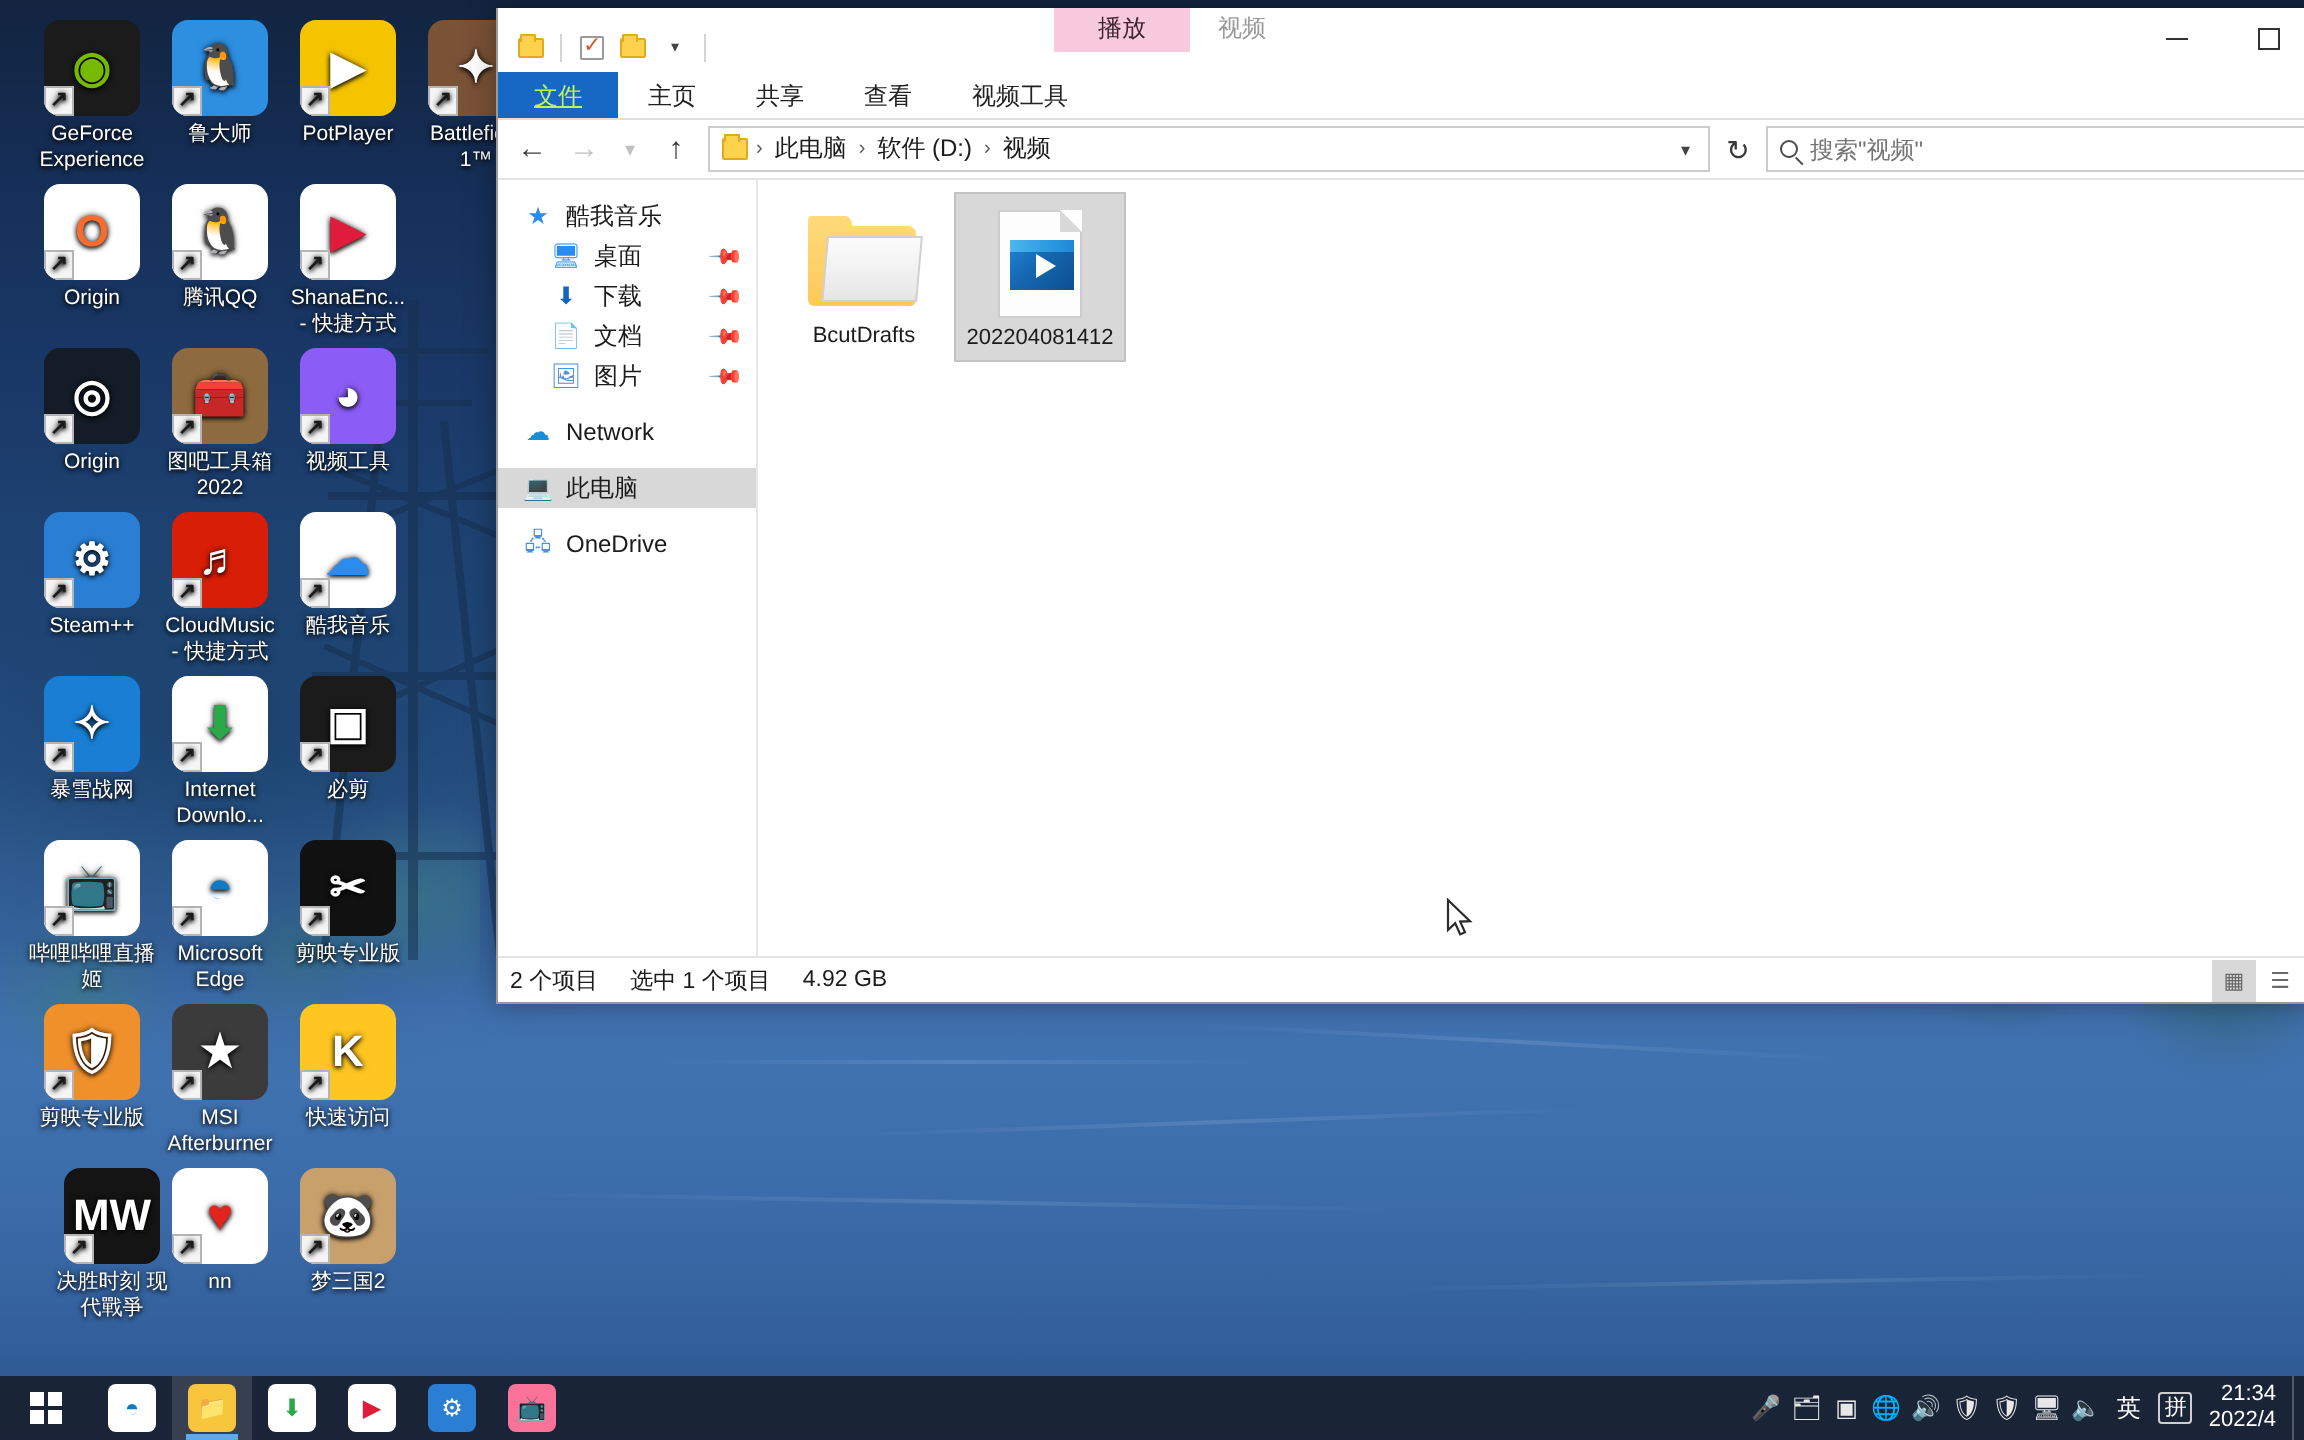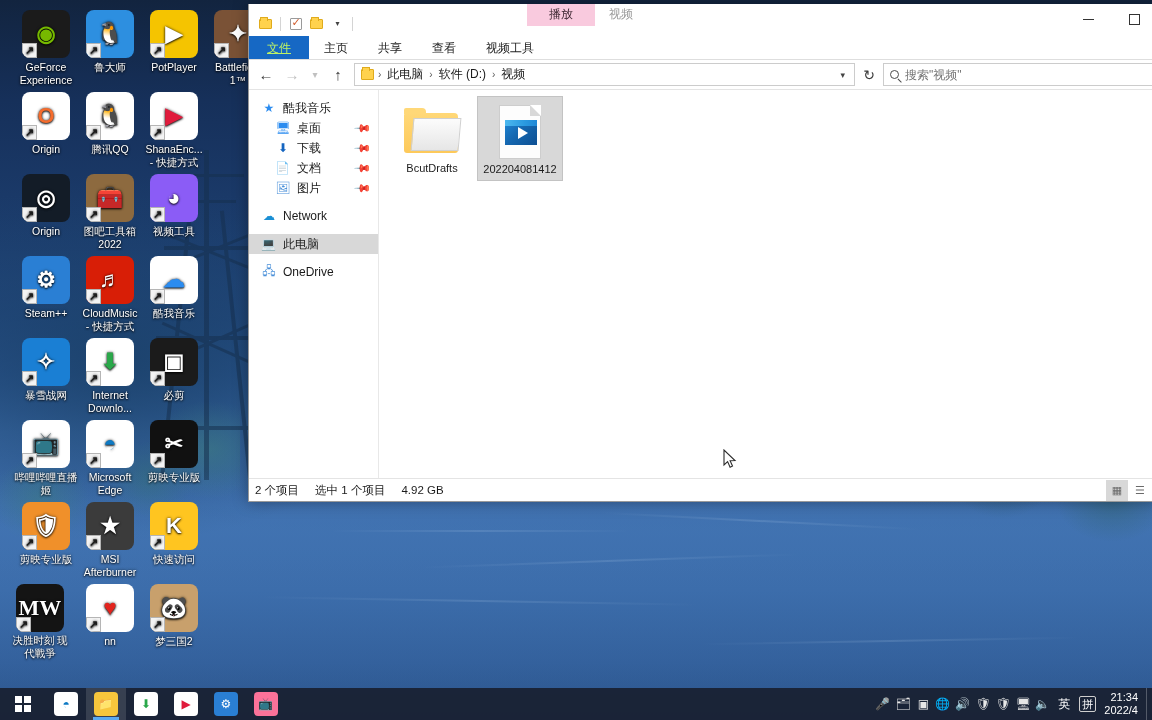--- a/index.html
+++ b/index.html
@@ -478,21 +478,21 @@
       <span class="lbl">剪映专业版</span>
     </div>
     <div class="dicon" style="left: 78px; top: 498px;">
       <div class="glyph" style="background: rgb(59, 59, 59); color: rgb(255, 255, 255);">★<span class="arrow">↗</span></div>
       <span class="lbl">MSI<br>Afterburner</span>
     </div>
     <div class="dicon" style="left: 142px; top: 498px;">
       <div class="glyph" style="background: rgb(255, 197, 32); color: rgb(255, 255, 255);">K<span class="arrow">↗</span></div>
       <span class="lbl">快速访问</span>
     </div>
-    <div class="dicon" style="left: 8px; top: 580px; font-family: Liberation Serif, serif;">
+    <div class="dicon" style="left: 24px; top: 580px;">
       <div class="glyph" style="background: rgb(20, 20, 20); color: rgb(255, 255, 255);">MW<span class="arrow">↗</span></div>
       <span class="lbl">决胜时刻 现<br>代戰爭</span>
     </div>
     <div class="dicon" style="left: 78px; top: 580px;">
       <div class="glyph" style="background: rgb(255, 255, 255); color: rgb(227, 35, 29);">♥<span class="arrow">↗</span></div>
       <span class="lbl">nn</span>
     </div>
     <div class="dicon" style="left: 142px; top: 580px;">
       <div class="glyph" style="background: rgb(200, 160, 108); color: rgb(255, 255, 255);">🐼<span class="arrow">↗</span></div>
       <span class="lbl">梦三国2</span>

